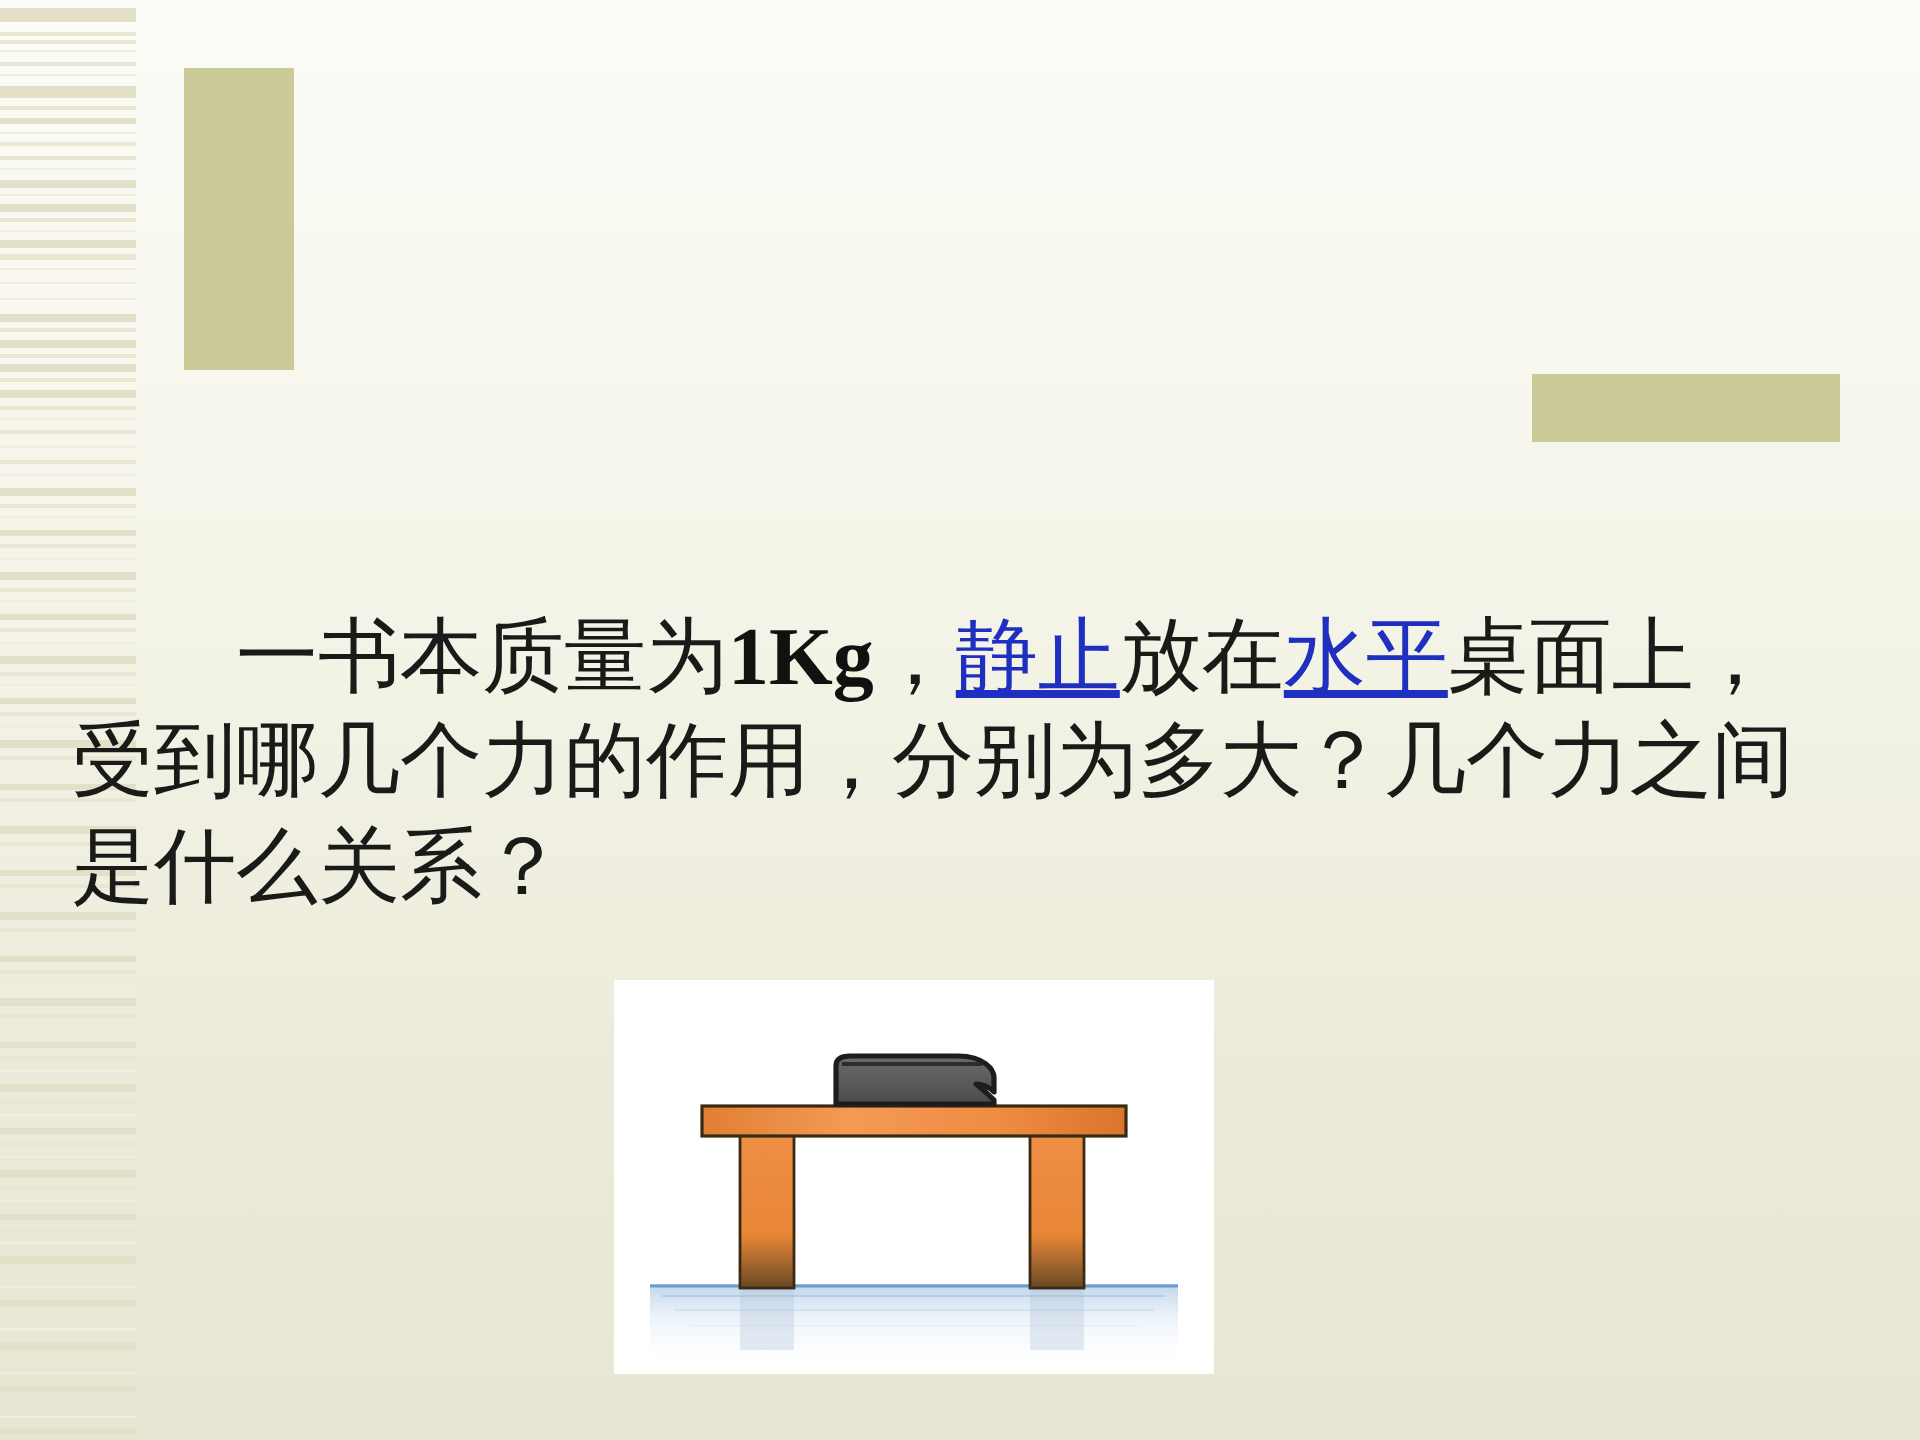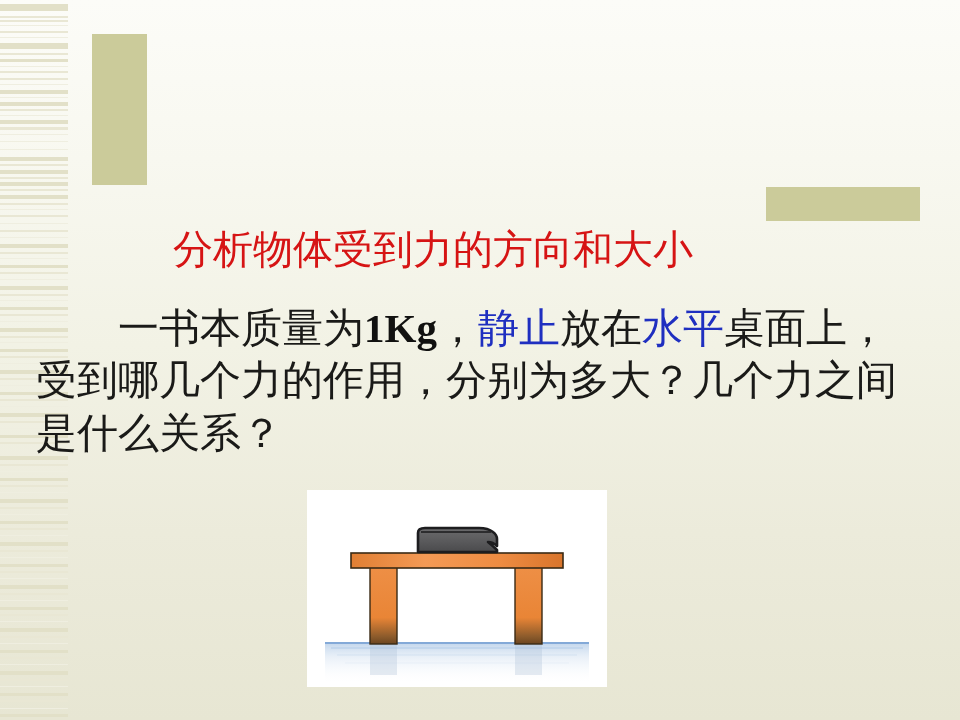--- a/index.html
+++ b/index.html
@@ -89,21 +89,21 @@
     left: 36px;
     top: 302px;
     width: 890px;
     color: #1a1a18;
     font-size: 41px;
     line-height: 1.28;
     text-align: left;
   }
   #body-text .indent { display: inline-block; width: 82px; }
   #body-text .bold-black { font-weight: bold; color: #111110; }
-  #body-text .blue { color: #1f2fc0; }
+  #body-text .blue { color: #1f2fc0; text-decoration: underline; }
 
   
   #figure {
     position: absolute;
     left: 307px;
     top: 490px;
     width: 300px;
     height: 197px;
     background: #ffffff;
   }
@@ -218,21 +218,20 @@
       <div class="stripe thin" style="top: 700px; height: 2px;"></div>
       <div class="stripe faint" style="top: 708px; height: 1px;"></div>
       <div class="stripe" style="top: 714px; height: 3px;"></div>
     </div>
 
   <div id="title-bar-block"></div>
 
   <div id="accent-block-right"></div>
 
 
-  <div id="subtitle">分析物体受到力的方向和大小</div>
 
   <div id="body-text">
     <span class="indent"></span><span>一书本质量为</span><span class="bold-black">1Kg</span><span>，</span><span class="blue">静止</span><span>放在</span><span class="blue">水平</span><span>桌面上，受到哪几个力的作用，分别为</span><span>多大？几个力之间是什么关系？</span>
   </div>
 
   <div id="figure">
     <svg viewBox="0 0 300 197" xmlns="http://www.w3.org/2000/svg">
       <defs>
         <linearGradient id="floorGrad" x1="0" y1="0" x2="0" y2="1">
           <stop offset="0%" stop-color="#bcd2ea" stop-opacity="0.95"></stop>

